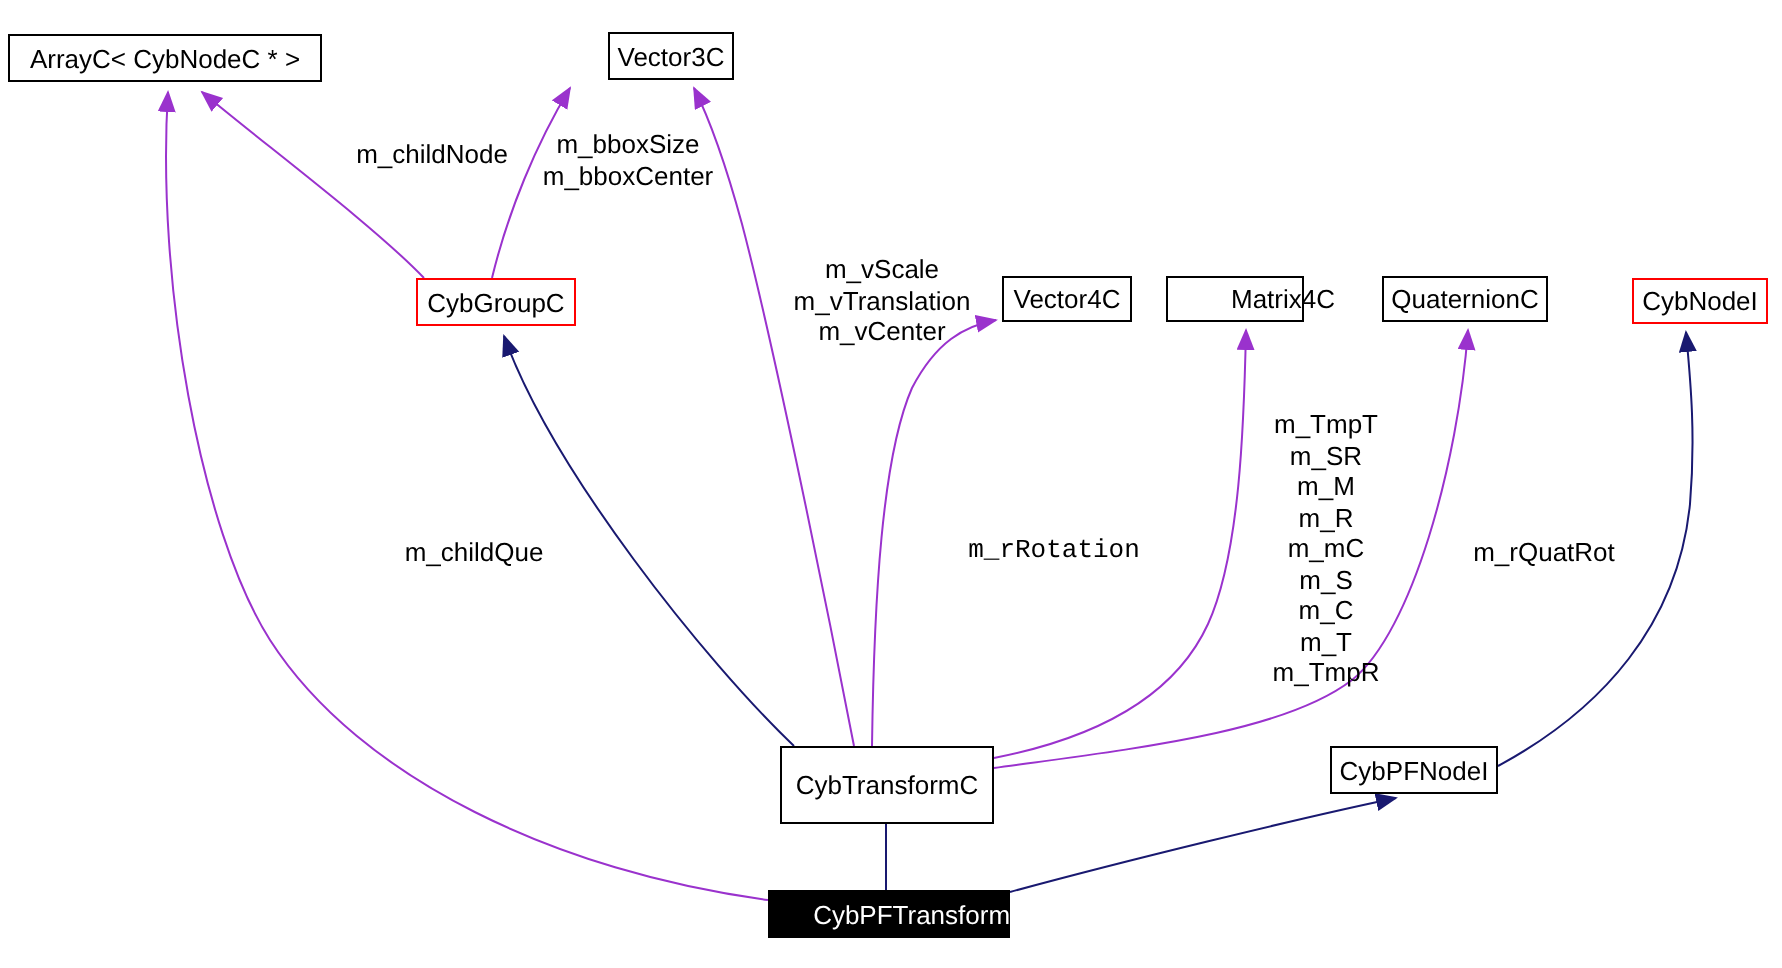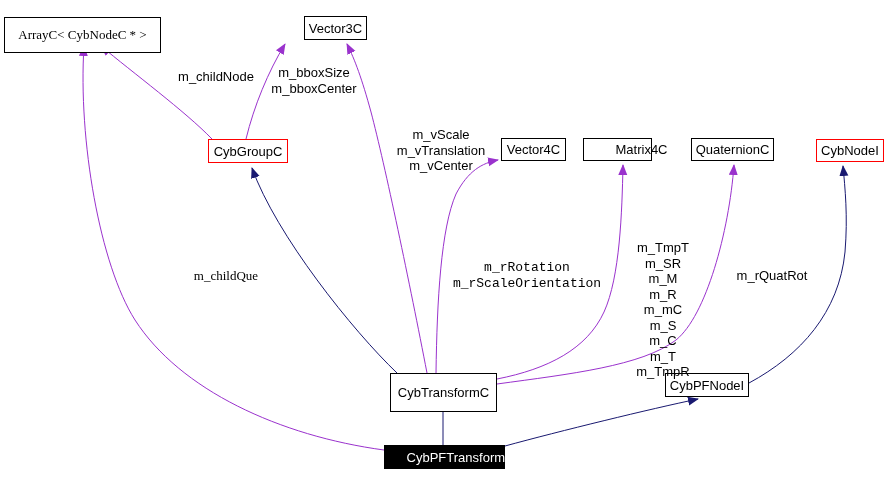--- a/index.html
+++ b/index.html
@@ -62,21 +62,21 @@
         <path d="M436,373 C437,300 441,228 456,194 C468,171 482,163 498,160" fill="none" stroke="#9a32cd" stroke-width="1" marker-end="url(#arrow-usage)"></path>
         <path d="M497,379 C548,369 587,349 604,312 C620,277 622,212 623,165" fill="none" stroke="#9a32cd" stroke-width="1" marker-end="url(#arrow-usage)"></path>
         <path d="M497,384 C570,374 642,366 676,340 C706,316 729,232 734,165" fill="none" stroke="#9a32cd" stroke-width="1" marker-end="url(#arrow-usage)"></path>
         <path d="M397,373 C353,331 276,235 252,168" fill="none" stroke="#191970" stroke-width="1" marker-end="url(#arrow-inheritance)"></path>
         <path d="M749,383 C801,355 839,312 845,252 C848,216 845,188 843,166" fill="none" stroke="#191970" stroke-width="1" marker-end="url(#arrow-inheritance)"></path>
         <path d="M443,445 L443,402" fill="none" stroke="#191970" stroke-width="1" marker-end="url(#arrow-inheritance)"></path>
         <path d="M505,446 C560,431 650,409 698,399" fill="none" stroke="#191970" stroke-width="1" marker-end="url(#arrow-inheritance)"></path>
       </g>
   </svg>
   <div id="nodes-layer">
-      <div class="node" style="left: 4px; top: 17px; width: 157px; height: 36px; font-family: Liberation Serif, serif;">
+      <div class="node" style="left: 4px; top: 17px; width: 157px; height: 24px;">
         <span>ArrayC&lt; CybNodeC * &gt;</span>
       </div>
       <div class="node" style="left: 277px; top: 16px; width: 63px; height: 24px; margin-left: 27px;">
         <span>Vector3C</span>
       </div>
       <div class="node highlight" style="left: 208px; top: 139px; width: 80px; height: 24px;">
         <span>CybGroupC</span>
       </div>
       <div class="node" style="left: 501px; top: 138px; width: 65px; height: 23px;">
         <span>Vector4C</span>
@@ -97,37 +97,36 @@
         <span>CybPFNodeI</span>
       </div>
       <div class="node focus" style="left: 384px; top: 445px; width: 121px; height: 24px; padding-left: 32px;">
         <span>CybPFTransformC</span>
       </div>
     </div>
   <div id="labels-layer">
       <div class="edge-label" style="left: 216px; top: 77px;">
         <div>m_childNode</div>
       </div>
-      <div class="edge-label" style="left: 226px; top: 276px; font-family: Liberation Serif, serif;">
+      <div class="edge-label" style="left: 237px; top: 276px;">
         <div>m_childQue</div>
       </div>
       <div class="edge-label" style="left: 314px; top: 80px;">
         <div>m_bboxSize</div>
         <div>m_bboxCenter</div>
       </div>
       <div class="edge-label" style="left: 441px; top: 150px;">
         <div>m_vScale</div>
         <div>m_vTranslation</div>
         <div>m_vCenter</div>
       </div>
       <div class="edge-label" style="left: 527px; top: 275px; font-family: Liberation Mono, monospace;">
         <div>m_rRotation</div>
-        <div>m_rScaleOrientation</div>
       </div>
-      <div class="edge-label" style="left: 663px; top: 274px; margin-top: 36px;">
+      <div class="edge-label" style="left: 663px; top: 274px;">
         <div>m_TmpT</div>
         <div>m_SR</div>
         <div>m_M</div>
         <div>m_R</div>
         <div>m_mC</div>
         <div>m_S</div>
         <div>m_C</div>
         <div>m_T</div>
         <div>m_TmpR</div>
       </div>

